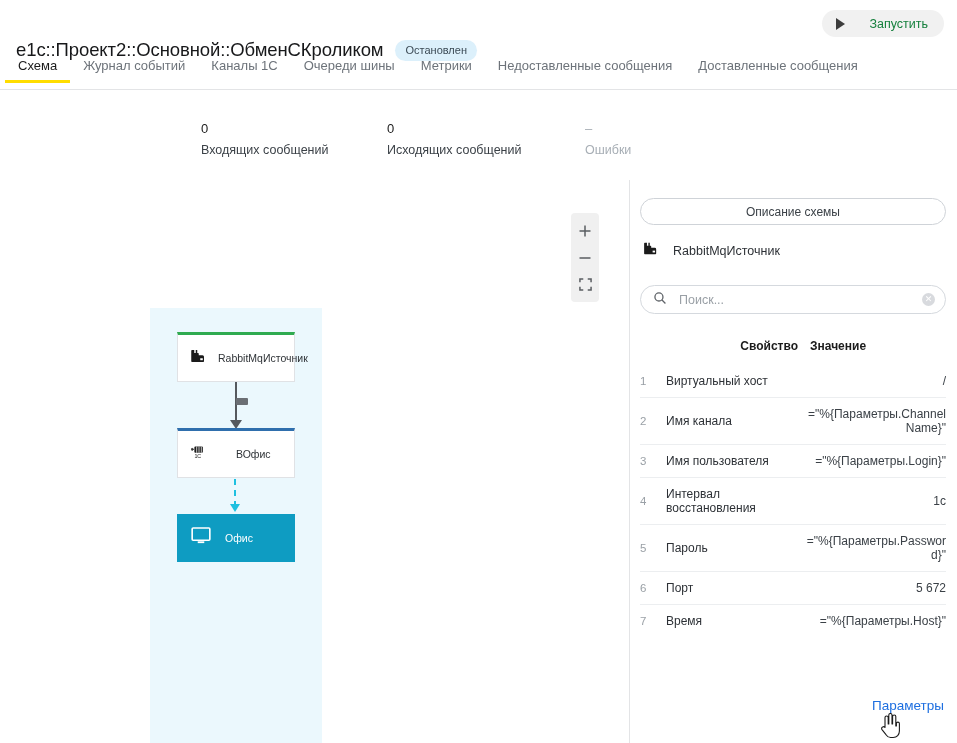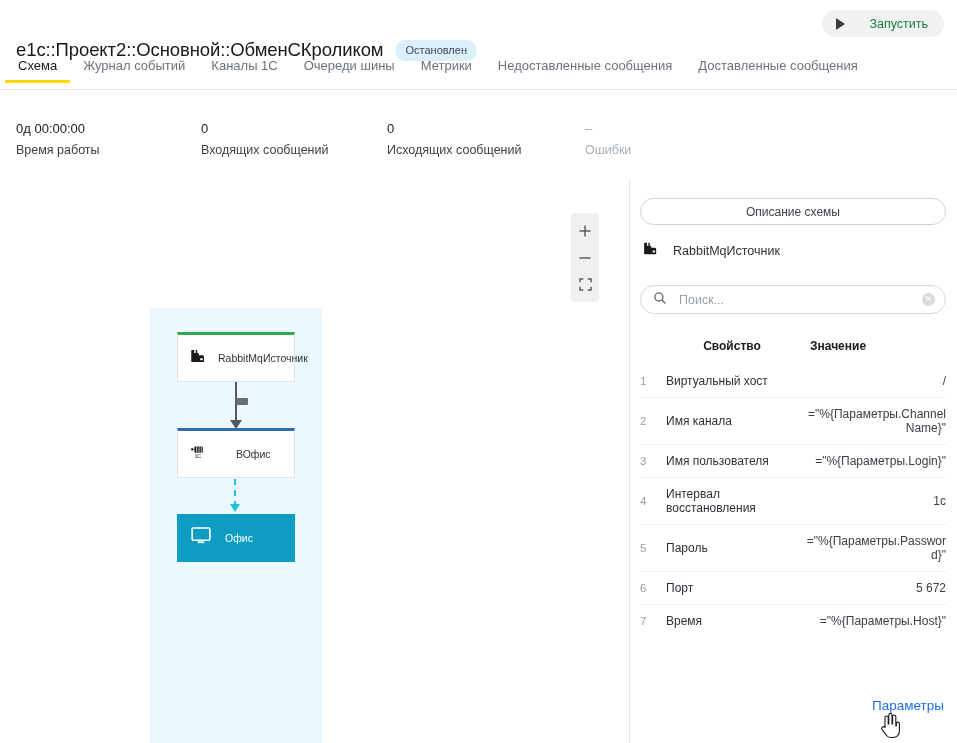--- a/index.html
+++ b/index.html
@@ -213,21 +213,21 @@
   }
 
   
   .tbl {
     position: absolute; left: 10px; top: 155px; width: 306px;
     border-collapse: collapse;
     font-size: 12px;
   }
   .tbl th {
     font-size: 12px; color: #1b1b1b; font-weight: bold;
-    text-align: center; padding: 4px 0 12px 0;
+    text-align: right; padding: 4px 0 12px 0;
   }
   .tbl th.c-idx { width: 26px; }
   .tbl th.c-val { text-align: left; padding-left: 12px; }
   .tbl td { padding: 9px 0; vertical-align: middle; border-top: 1px solid #eceef0; }
   .tbl tr:first-child td { border-top: none; }
   .tbl td.c-idx { color: #9aa0a6; font-size: 11.5px; width: 26px; text-align: left; }
   .tbl td.c-prop { color: #2d3136; font-size: 12px; width: 132px; padding-right: 8px; }
   .tbl td.c-val {
     color: #3b4147; font-size: 12px; text-align: right;
     padding-left: 8px; word-break: break-all;
@@ -262,24 +262,20 @@
     <div class="tab">Журнал событий</div>
     <div class="tab">Каналы 1С</div>
     <div class="tab">Очереди шины</div>
     <div class="tab">Метрики</div>
     <div class="tab">Недоставленные сообщения</div>
     <div class="tab">Доставленные сообщения</div>
   </div>
   <div class="tabs-rule"></div>
 
   <div class="stats">
-    <div class="stat stat-0">
-      <div class="val">0д 00:00:00</div>
-      <div class="lbl">Время работы</div>
-    </div>
     <div class="stat stat-1">
       <div class="val">0</div>
       <div class="lbl">Входящих сообщений</div>
     </div>
     <div class="stat stat-2">
       <div class="val">0</div>
       <div class="lbl">Исходящих сообщений</div>
     </div>
     <div class="stat stat-3 muted">
       <div class="val">–</div>

